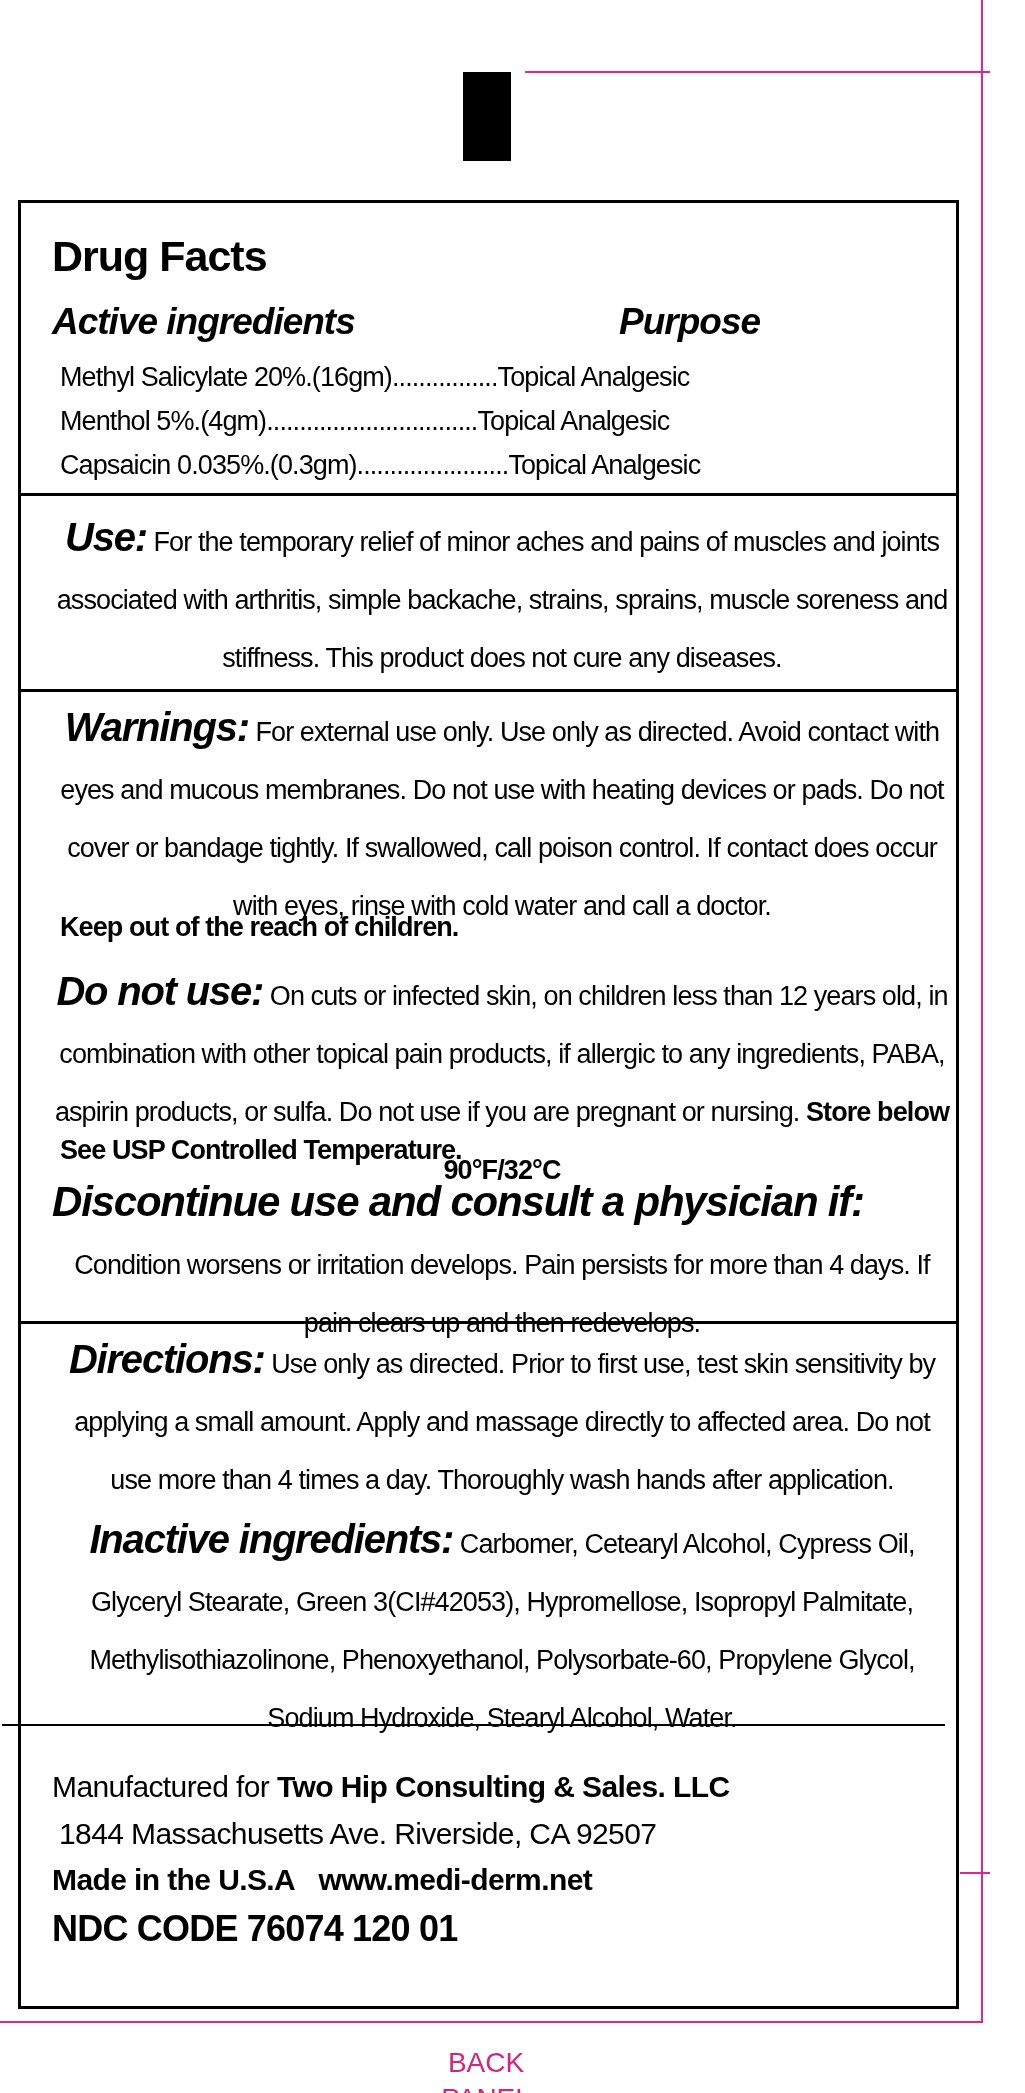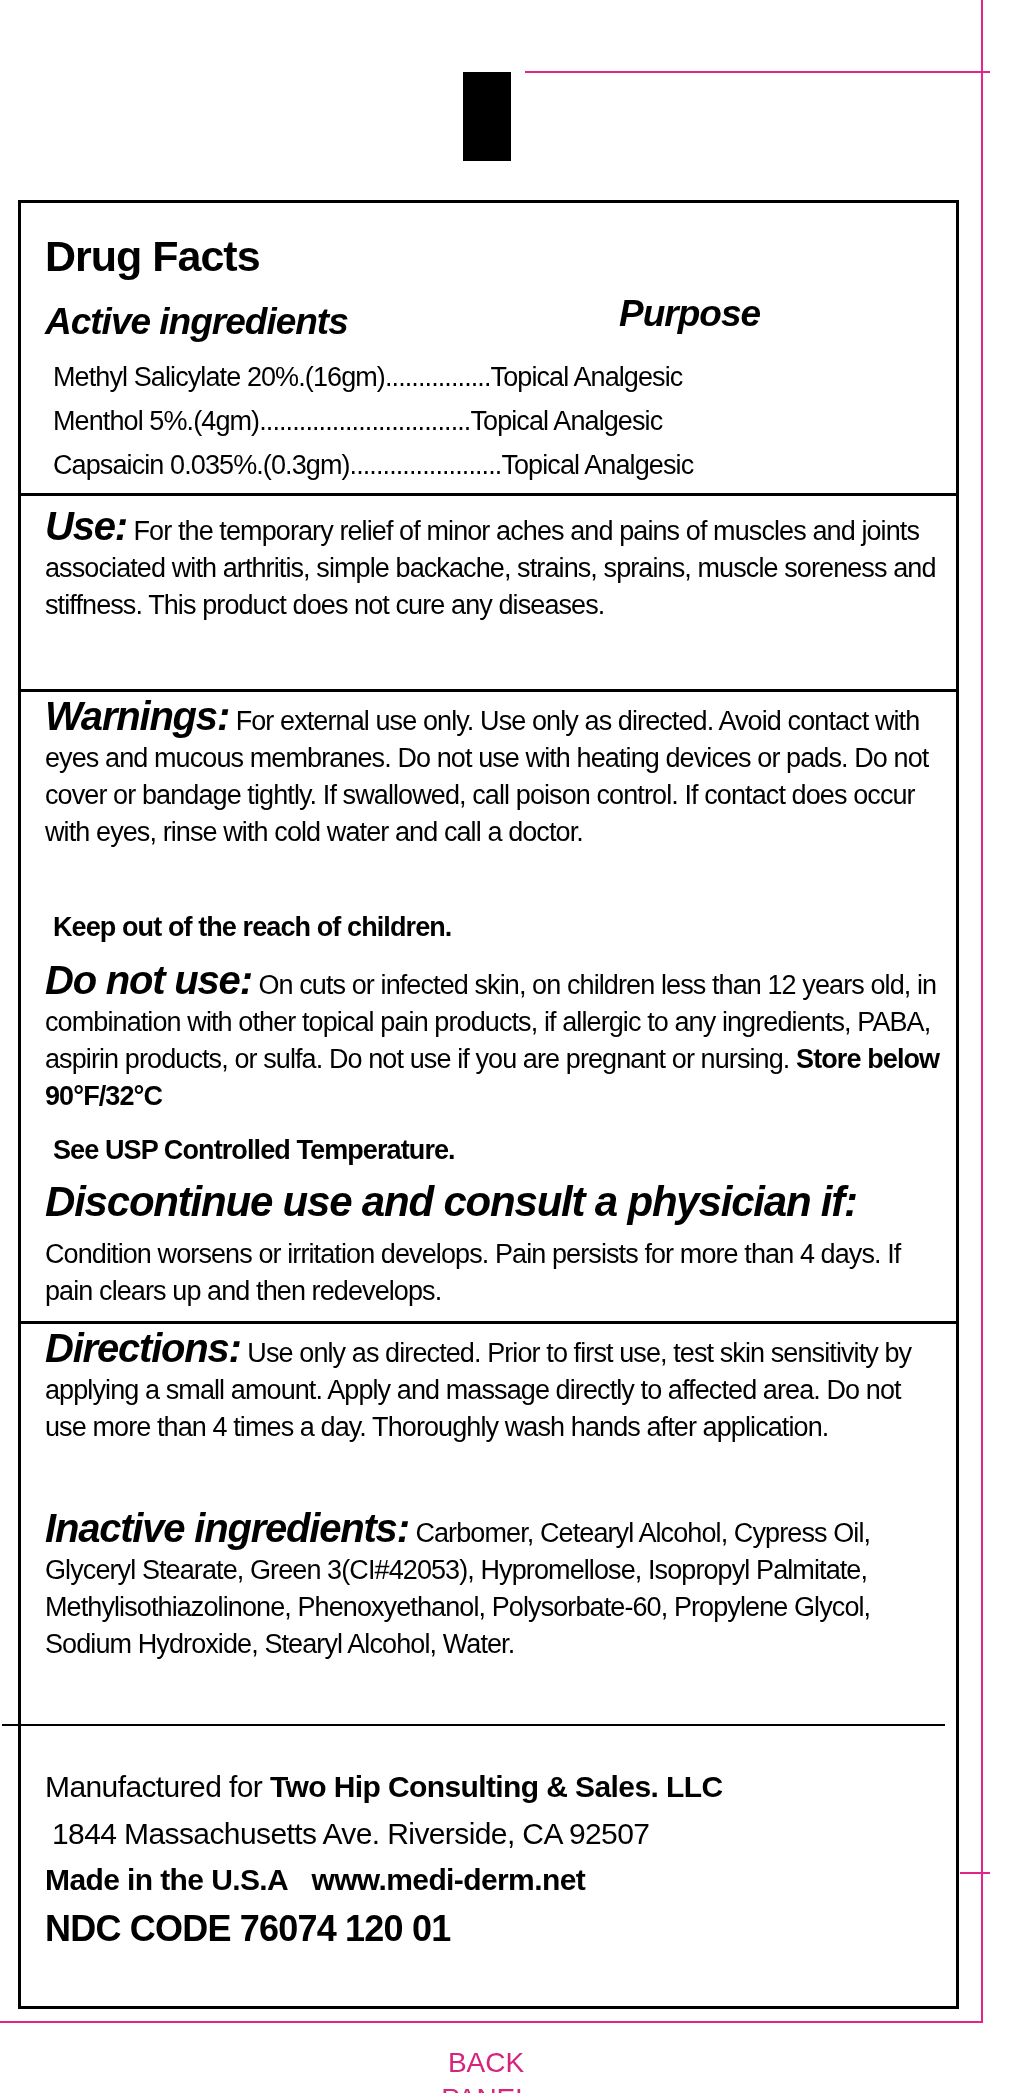--- a/index.html
+++ b/index.html
@@ -1,29 +1,29 @@
 <!DOCTYPE html>
 <html><head>
 <meta charset="utf-8">
 <style>
   html, body { margin:0; padding:0; background:#ffffff; }
   body { width:1025px; height:2093px; position:relative; overflow:hidden;
          font-family:"Liberation Sans", "DejaVu Sans", sans-serif; color:#000; }
-  .abs { position:absolute; }
+  .abs { position:absolute;margin-top:8px; }
   .pink-h { position:absolute; height:2px; background:#e2258a; }
   .pink-v { position:absolute; width:2px; background:#e2258a; }
   .bar { position:absolute; left:463px; top:72px; width:48px; height:89px; background:#000; }
   .panel { position:absolute; left:18px; top:200px; width:941px; height:1809px;
            border:3px solid #000; box-sizing:border-box; }
   .rule { position:absolute; height:3px; background:#000; }
-  .txt { position:absolute; left:45px; white-space:nowrap; }
+  .txt { position:absolute; left:52px; white-space:nowrap;text-align:center; }
   .title { font-weight:bold; font-size:43px; letter-spacing:-1px; }
   .sub { font-weight:bold; font-style:italic; font-size:37px; letter-spacing:-1px; }
   .row { font-size:27px; letter-spacing:-0.9px;margin-left:8px; }
-  .sec { font-size:27px; letter-spacing:-0.9px; line-height:37px; width:900px; white-space:normal; }
+  .sec { font-size:27px; letter-spacing:-0.9px; line-height:58px; width:900px; white-space:normal; }
   .h { font-weight:bold; font-style:italic; font-size:40px; letter-spacing:-1.2px; }
   .b { font-weight:bold; }
   .mfr { font-size:30px; letter-spacing:-0.6px; }
   .ndc { font-weight:bold; font-size:36px; letter-spacing:-0.8px; }
   .back { position:absolute; left:436px; width:100px; text-align:center; color:#d6237c;
           font-family:"Liberation Sans", sans-serif; font-size:28px; line-height:36px; }
 </style>
 </head>
 <body>
 

